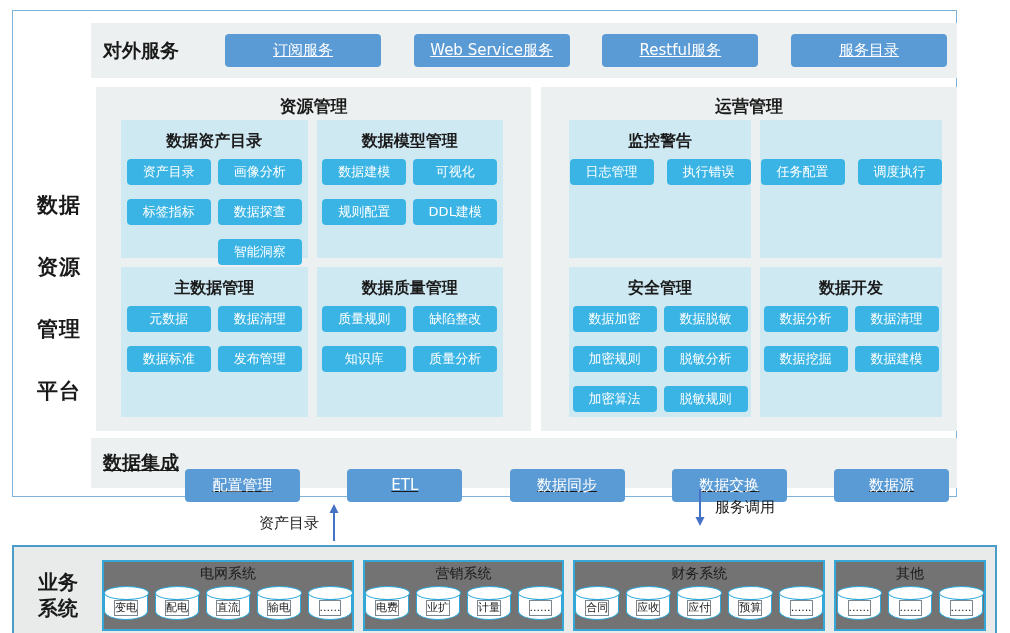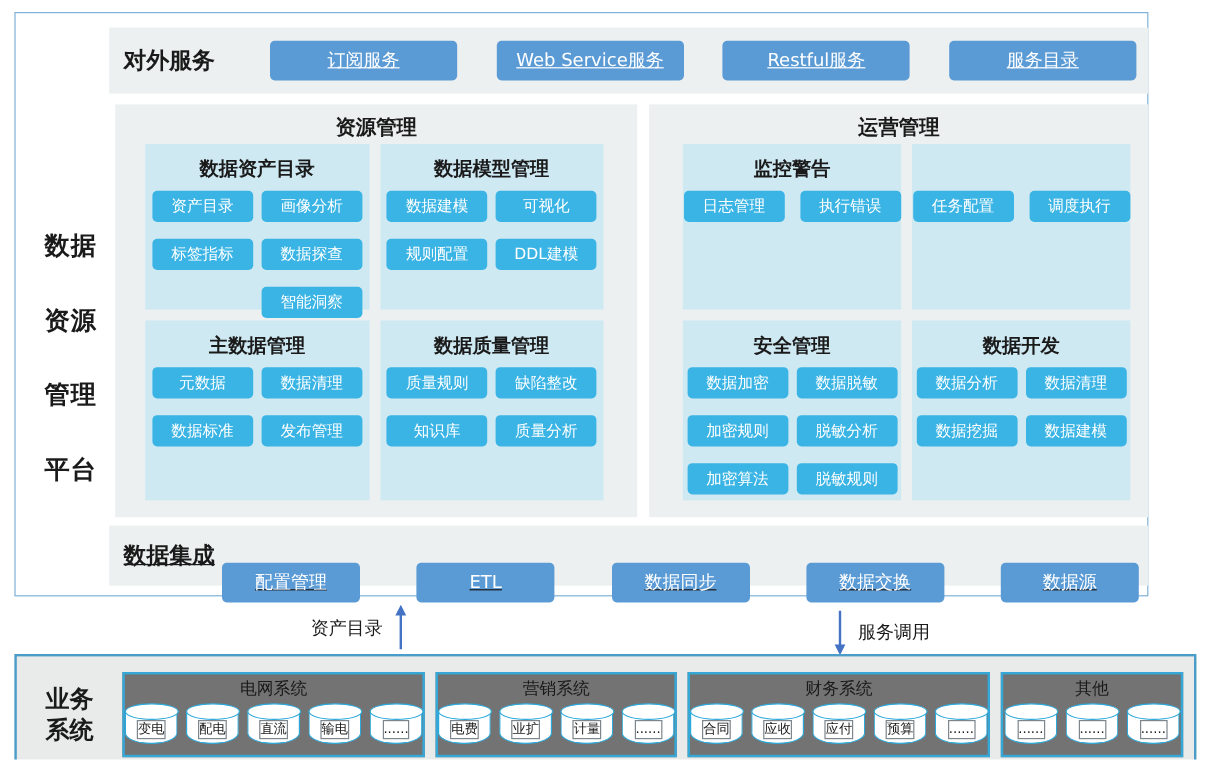--- a/index.html
+++ b/index.html
@@ -79,21 +79,21 @@
     position: absolute; left: 78px; top: 427px;
     width: 866px; height: 50px;
     background: #edf0f0;
     display: flex; align-items: center; text-decoration: underline;
   }
   .int-btns { flex: 1; display: flex; justify-content: space-between; margin: 0 8px 0 6px; }
 
   
   .flow { position: absolute; display: flex; align-items: center; gap: 9px; font-size: 15px; }
   .flow-up   { left: 259px; top: 504px; }
-  .flow-down { left: 694px; top: 508px; justify-content: space-between; }
+  .flow-down { left: 694px; top: 488px; justify-content: space-between; }
 
   
   .business {
     position: absolute; left: 12px; top: 545px;
     width: 985px; height: 100px;
     background: #e9ebeb;
     border: 2px solid #4a9dc8;
     display: flex; align-items: center; gap: 9px;
     padding: 0 9px;
   }

